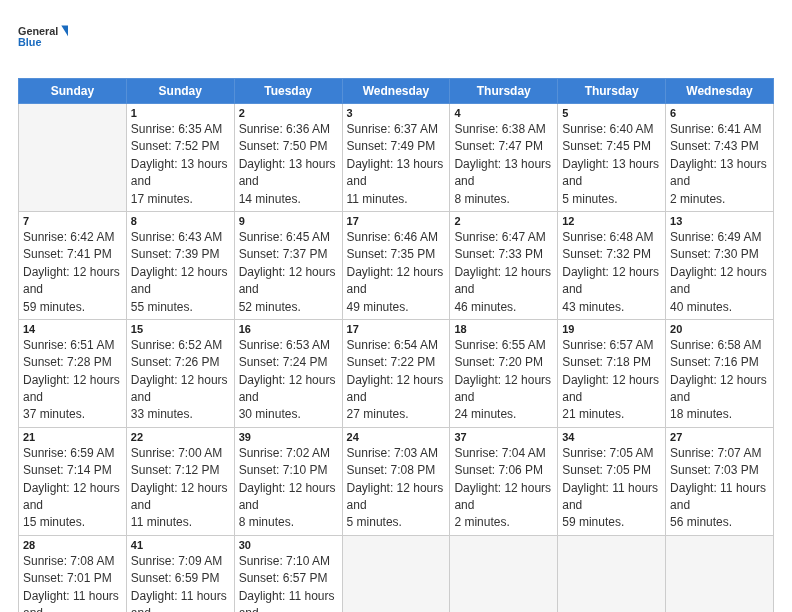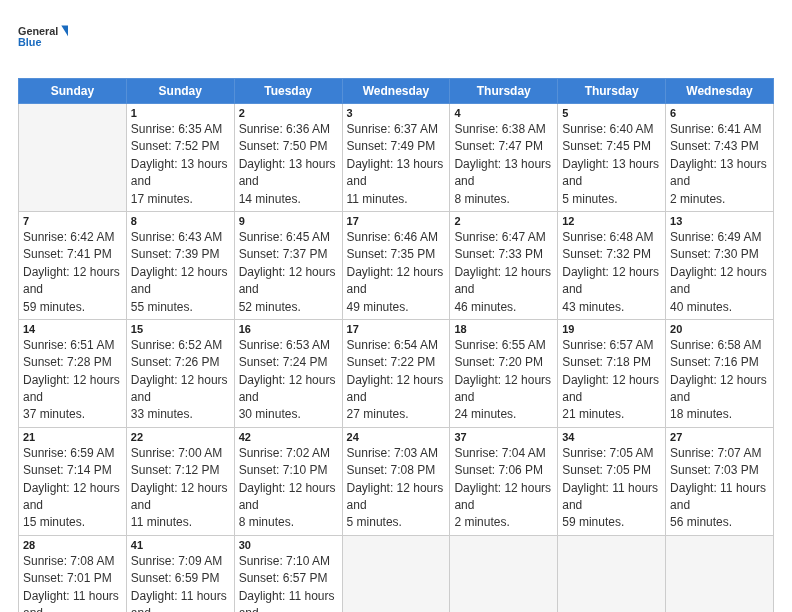--- a/index.html
+++ b/index.html
@@ -202,21 +202,21 @@
         <tr>
           <td>
             <div class="day-number">21</div>
             <div class="day-info">Sunrise: 6:59 AM<br>Sunset: 7:14 PM<br>Daylight: 12 hours and<br> 15 minutes.</div>
           </td>
           <td>
             <div class="day-number">22</div>
             <div class="day-info">Sunrise: 7:00 AM<br>Sunset: 7:12 PM<br>Daylight: 12 hours and<br> 11 minutes.</div>
           </td>
           <td>
-            <div class="day-number">42</div>
+            <div class="day-number">39</div>
             <div class="day-info">Sunrise: 7:02 AM<br>Sunset: 7:10 PM<br>Daylight: 12 hours and<br> 8 minutes.</div>
           </td>
           <td>
             <div class="day-number">24</div>
             <div class="day-info">Sunrise: 7:03 AM<br>Sunset: 7:08 PM<br>Daylight: 12 hours and<br> 5 minutes.</div>
           </td>
           <td>
             <div class="day-number">37</div>
             <div class="day-info">Sunrise: 7:04 AM<br>Sunset: 7:06 PM<br>Daylight: 12 hours and<br> 2 minutes.</div>
           </td>

